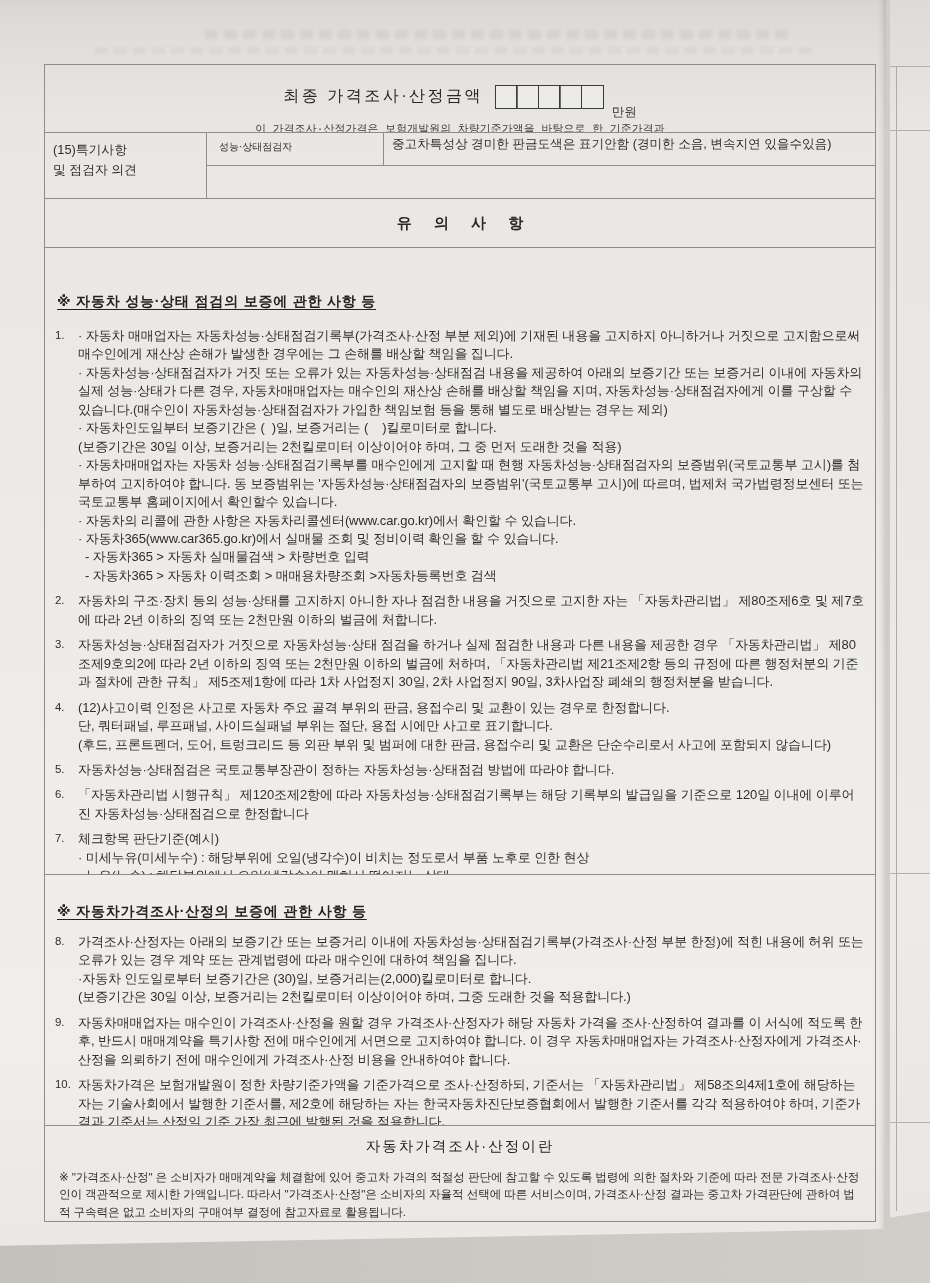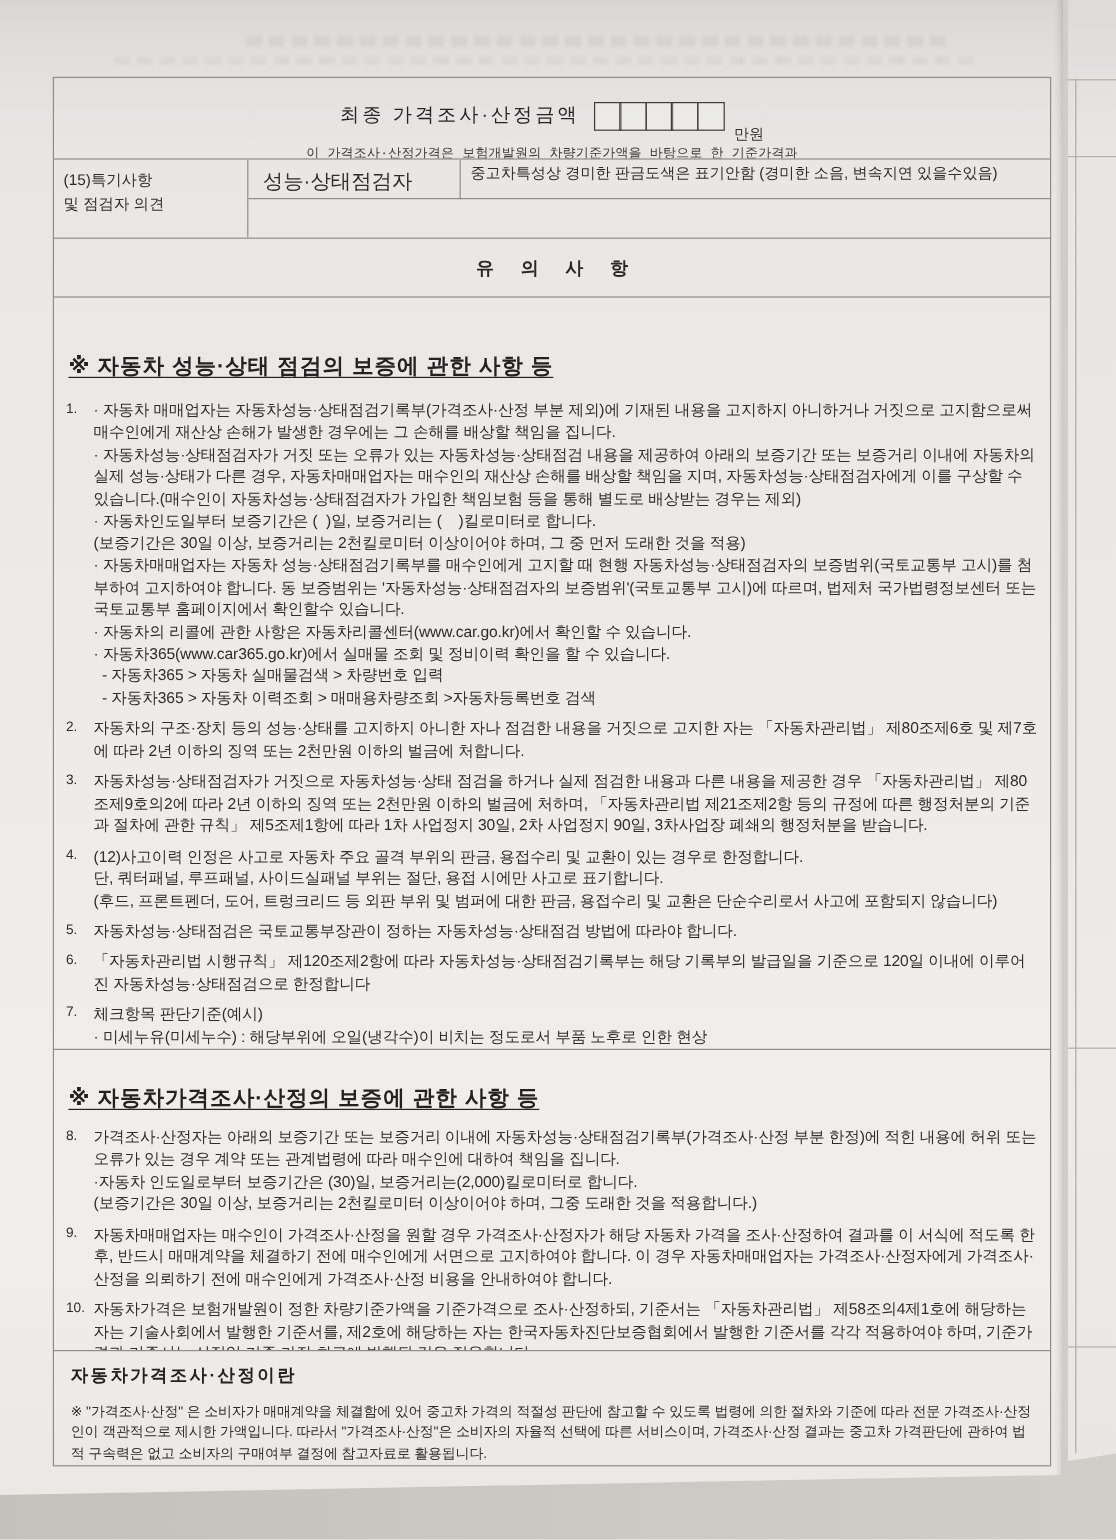--- a/index.html
+++ b/index.html
@@ -46,43 +46,43 @@
   .digit-boxes { display:inline-flex; margin-left:4px; }
   .dbox { width:23px; height:24px; border:1.6px solid #3c3b38; background:rgba(255,255,255,.25); margin-left:-1.6px; }
   .dbox:first-child { margin-left:0; }
   .amount-unit { font-size:12.5px; color:#33322f;margin-top:32px; }
   .amount-note { font-size:10.8px; line-height:1.5; color:#3b3a36; letter-spacing:.2px;font-family:Liberation Mono, monospace; }
   .mini-box { display:inline-block; width:11px; height:11px; border:1.3px solid #3c3b38; vertical-align:-1px; margin:0 3px; border-radius:2px; background:rgba(255,255,255,.25); }
 
   
   .sec-inspector { height:66px; display:grid; grid-template-columns:162px 177px 1fr; grid-template-rows:33px 1fr; }
   .cell-rowlabel { grid-row:1/3; border-right:1px solid #8f8d88; padding:7px 6px 0 8px; font-size:12.8px; line-height:1.6; white-space:pre-line; }
-  .cell-k { border-right:1px solid #8f8d88; padding:7px 0 0 12px; font-size:17px; }
+  .cell-k { border-right:1px solid #8f8d88; padding:7px 0 0 12px; font-size:10px; }
   .cell-k.r1, .cell-v.r1 { border-bottom:1px solid #8f8d88; }
   .cell-v { padding:3px 6px 0 8px; font-size:12.6px; line-height:1.35; }
 
   
   .sec-title { height:49px; display:flex; align-items:center; justify-content:center;
     font-weight:bold; font-size:15px; letter-spacing:9px; text-indent:9px; color:#292825; }
 
   
   .sec-notes { padding:0 10px 0 10px; }
   .secA { height:627px; }
   .secB { height:251px; }
-  .sec-heading { font-weight:bold; font-size:18px; letter-spacing:.8px; color:#232220;
+  .sec-heading { font-weight:bold; font-size:14px; letter-spacing:.8px; color:#232220;
     text-decoration:underline; text-underline-offset:3px; }
   .secA .sec-heading { margin:45px 0 16px 2px; }
   .secB .sec-heading { margin:28px 0 12px 2px; }
   .nitem { display:flex; margin-bottom:7px; }
   .nnum { flex:none; width:23px; font-size:11.4px; line-height:1.42; color:#2e2d2a; }
   .ntext { flex:1; font-size:13px; line-height:1.42; white-space:pre-wrap; color:#2e2d2a; letter-spacing:-0.1px; }
 
   
   .sec-final { border-bottom:none; flex:1; padding:4px 14px 0 14px; overflow:hidden; }
-  .final-title { font-weight:bold; font-size:14.5px; letter-spacing:2px; margin:7px 0 12px; color:#232220; }
+  .final-title { text-align:center; font-weight:normal; font-size:14.5px; letter-spacing:2px; margin:7px 0 12px; color:#232220; }
   .final-body { font-size:11.6px; line-height:1.5; letter-spacing:-0.1px; }
 </style>
 </head>
 <body>
 
 <div class="paper">
   <div class="ghost-line g1"></div>
   <div class="ghost-line g2"></div>
 
   <div class="formbox">
@@ -167,21 +167,21 @@
       <div class="sec-heading">※ 자동차가격조사·산정의 보증에 관한 사항 등</div>
 
       <div class="nitem">
         <span class="nnum">8.</span>
         <div class="ntext">가격조사·산정자는 아래의 보증기간 또는 보증거리 이내에 자동차성능·상태점검기록부(가격조사·산정 부분 한정)에 적힌 내용에 허위 또는 오류가 있는 경우 계약 또는 관계법령에 따라 매수인에 대하여 책임을 집니다.
 ·자동차 인도일로부터 보증기간은 (30)일, 보증거리는(2,000)킬로미터로 합니다.
 (보증기간은 30일 이상, 보증거리는 2천킬로미터 이상이어야 하며, 그중 도래한 것을 적용합니다.)</div>
       </div>
       <div class="nitem">
         <span class="nnum">9.</span>
-        <div class="ntext">자동차매매업자는 매수인이 가격조사·산정을 원할 경우 가격조사·산정자가 해당 자동차 가격을 조사·산정하여 결과를 이 서식에 적도록 한 후, 반드시 매매계약을 체결하기 전에 매수인에게 서면으로 고지하여야 합니다. 이 경우 자동차매매업자는 가격조사·산정자에게 가격조사·산정을 의뢰하기 전에 매수인에게 가격조사·산정 비용을 안내하여야 합니다.</div>
+        <div class="ntext">자동차매매업자는 매수인이 가격조사·산정을 원할 경우 가격조사·산정자가 해당 자동차 가격을 조사·산정하여 결과를 이 서식에 적도록 한 후, 반드시 매매계약을 특기사항 전에 매수인에게 서면으로 고지하여야 합니다. 이 경우 자동차매매업자는 가격조사·산정자에게 가격조사·산정을 의뢰하기 전에 매수인에게 가격조사·산정 비용을 안내하여야 합니다.</div>
       </div>
       <div class="nitem">
         <span class="nnum">10.</span>
         <div class="ntext">자동차가격은 보험개발원이 정한 차량기준가액을 기준가격으로 조사·산정하되, 기준서는 「자동차관리법」 제58조의4제1호에 해당하는 자는 기술사회에서 발행한 기준서를, 제2호에 해당하는 자는 한국자동차진단보증협회에서 발행한 기준서를 각각 적용하여야 하며, 기준가격과 기준서는 산정일 기준 가장 최근에 발행된 것을 적용합니다.</div>
       </div>
       <div class="nitem">
         <span class="nnum">11.</span>
         <div class="ntext">특기사항란은 가격조사·산정자의 자동차 성능·상태에 대한 견해가 성능·상태점검자의 견해와 다를 경우 표시합니다.</div>
       </div>
     </div>

